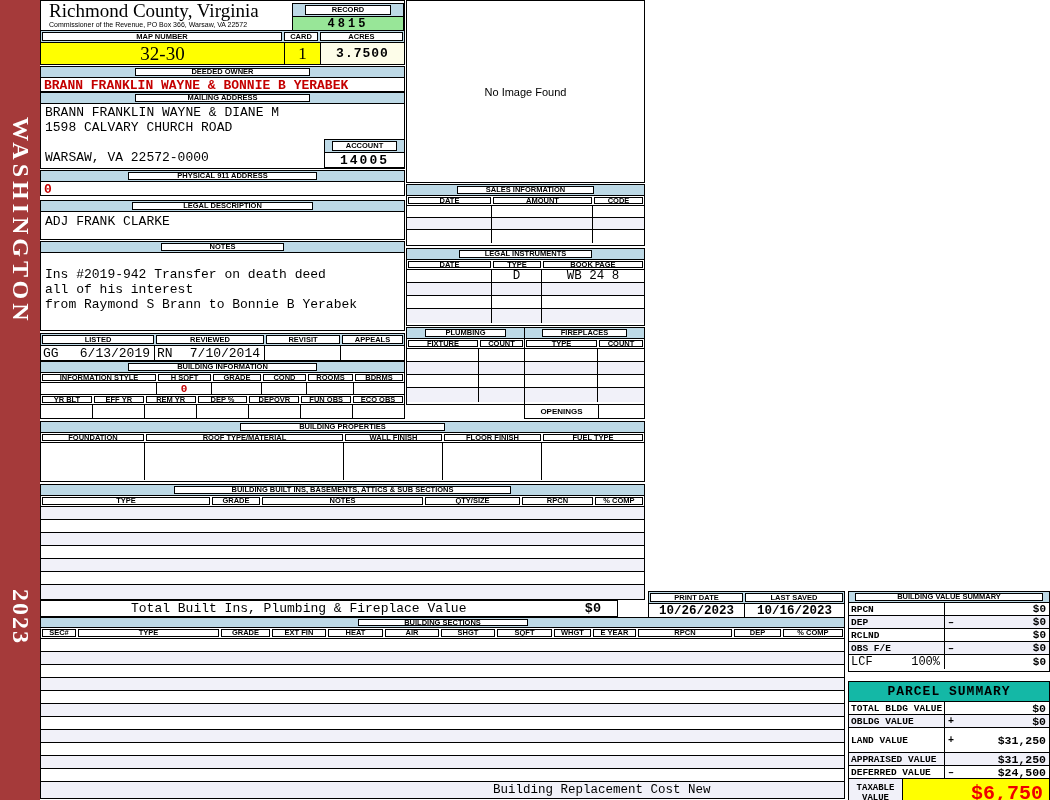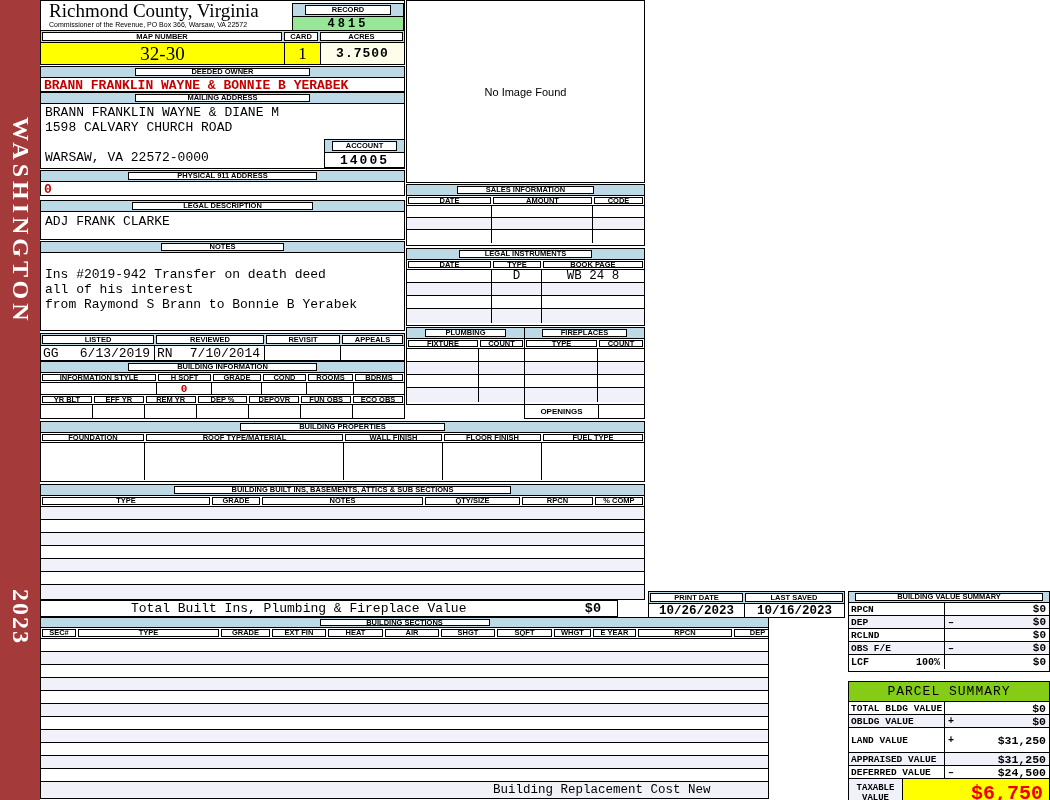--- a/index.html
+++ b/index.html
@@ -394,33 +394,33 @@
       <div class="cell mono" style="flex:0 0 96px;font-size:9.5px;font-weight:bold;padding-left:2px;justify-content:space-between">
           <span>OBS F/E</span>
           <span class="mono" style="padding-right:4px"></span>
         </div>
       <div class="cell mono" style="flex:1">
           <span class="op">–</span>
           <span class="amt">$0</span>
         </div>
     </div>
     <div class="row sumrow" style="height:14px">
-      <div class="cell mono" style="flex:0 0 96px;font-size:10px;font-weight:bold;padding-left:2px;justify-content:space-between">
+      <div class="cell mono" style="flex:0 0 96px;font-size:12px;font-weight:normal;padding-left:2px;justify-content:space-between">
           <span>LCF</span>
           <span class="mono" style="padding-right:4px">100%</span>
         </div>
       <div class="cell mono" style="flex:1">
           <span class="op"></span>
           <span class="amt">$0</span>
         </div>
     </div>
   </div>
 </div>
 
-<div class="sec" style="left:40px;top:617px;width:729px;height:182px">
+<div class="sec" style="left:40px;top:617px;width:805px;height:182px">
   <div class="hbar center" style="height:10px">
       <div class="lbl" style="width:170px">BUILDING SECTIONS</div>
     </div>
   <div class="hbar" style="height:11px;background:#fff">
     <div class="lbl" style="flex:0 0 34px">SEC#</div>
     <div class="lbl" style="flex:0 0 141px">TYPE</div>
     <div class="lbl" style="flex:0 0 49px">GRADE</div>
     <div class="lbl" style="flex:0 0 54px">EXT FIN</div>
     <div class="lbl" style="flex:0 0 55px">HEAT</div>
     <div class="lbl" style="flex:0 0 54px">AIR</div>
@@ -444,21 +444,21 @@
       <div class="row" style="height:13px"></div>
       <div class="row" style="height:13px"></div>
       <div class="row" style="height:13px"></div>
     <div class="row mono" style="height:16px;font-size:12.5px;padding-left:452px;white-space:nowrap">
         <span>Building Replacement Cost New</span>
       </div>
   </div>
 </div>
 
 <div class="sec" style="left:848px;top:681px;width:202px;height:119px">
-  <div class="mono" style="height:20px;background:#84cc16;border-bottom:1px solid #000;font-weight:normal;font-size:13px;letter-spacing:1px;display:flex;align-items:center;justify-content:center">PARCEL SUMMARY</div>
+  <div class="mono" style="height:20px;background:#14b8a6;border-bottom:1px solid #000;font-weight:bold;font-size:13px;letter-spacing:1px;display:flex;align-items:center;justify-content:center">PARCEL SUMMARY</div>
   <div class="rows stripe-even">
     <div class="row sumrow" style="height:13px">
       <div class="cell mono" style="flex:0 0 96px;font-size:9.5px;font-weight:bold;padding-left:2px">TOTAL BLDG VALUE</div>
       <div class="cell mono" style="flex:1">
           <span class="op"></span>
           <span class="amt" style="font-size:11.5px">$0</span>
         </div>
     </div>
     <div class="row sumrow" style="height:13px">
       <div class="cell mono" style="flex:0 0 96px;font-size:9.5px;font-weight:bold;padding-left:2px">OBLDG VALUE</div>

